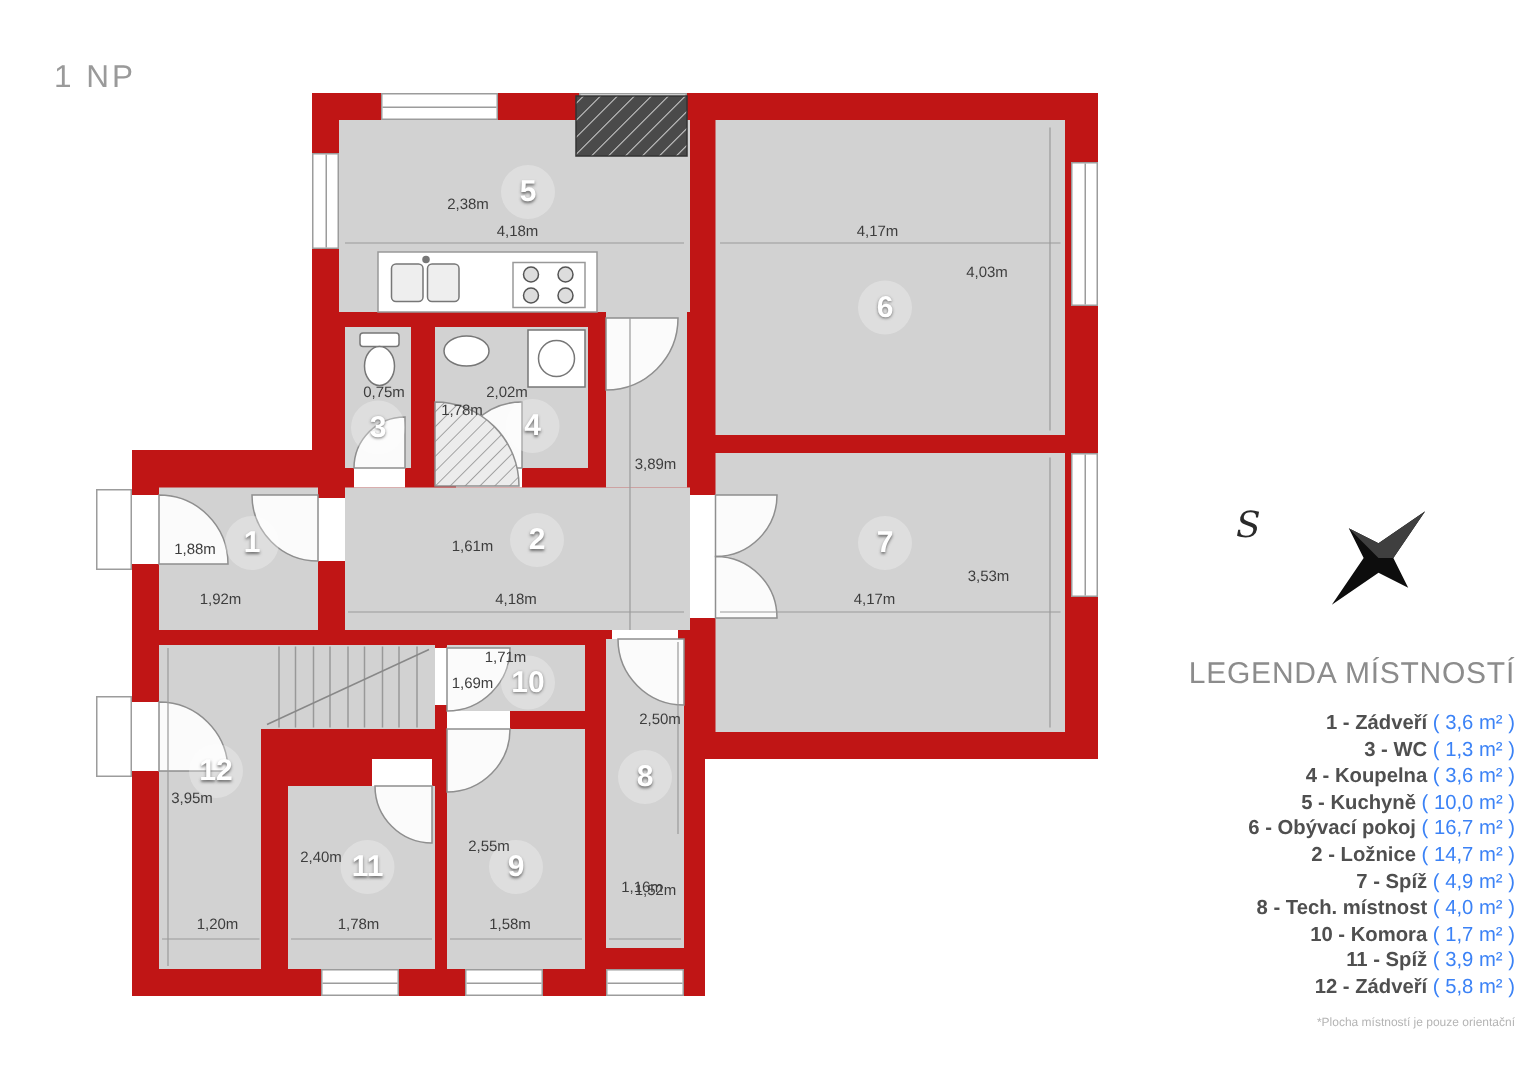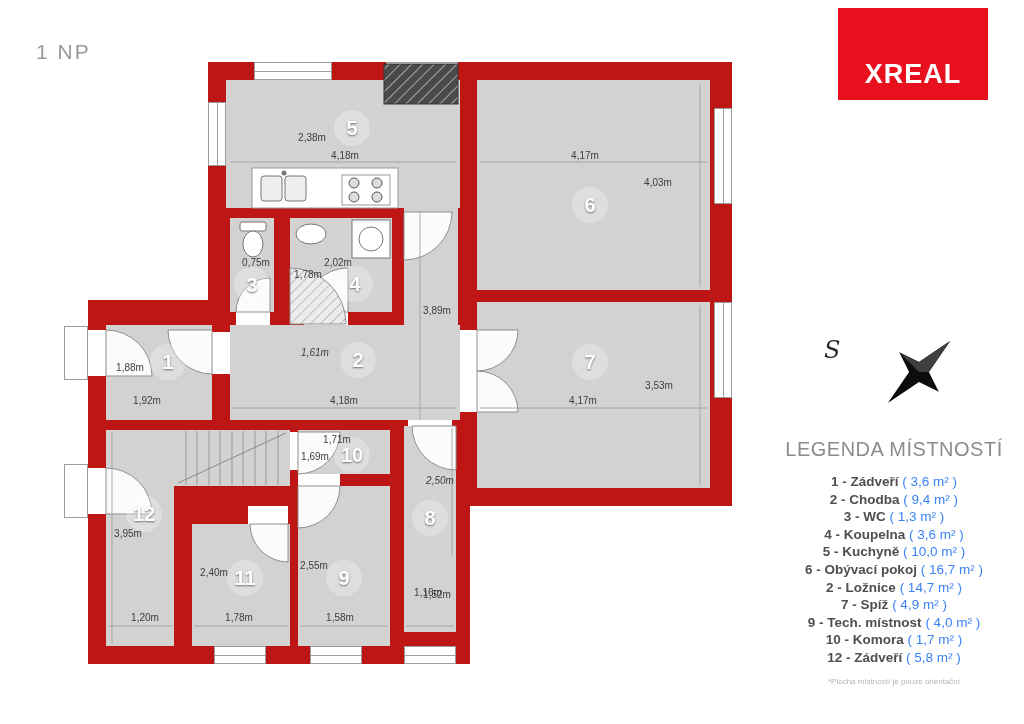--- a/index.html
+++ b/index.html
@@ -20,37 +20,34 @@
   .wline{position:absolute;background:#9c9c9c}
   .wline.h{left:0;right:0;top:50%;height:1px}
   .wline.v{top:0;bottom:0;left:50%;width:1px}
   .fixtures{position:absolute;left:0;top:0;z-index:4;pointer-events:none}
   .room-num{z-index:5;width:36px;height:36px;border-radius:50%;background:rgba(255,255,255,.28);
             color:#fff;font-size:20px;font-weight:bold;display:flex;align-items:center;justify-content:center;
             text-shadow:0 1px 2px rgba(90,90,90,.85)}
   .dim{z-index:5;font-size:10px;color:#3d3d3d;transform:translate(-50%,-50%);white-space:nowrap}
   .compass{position:absolute;left:812px;top:322px;width:190px;height:100px;display:flex;align-items:flex-start}
   .compass-s{font-family:"DejaVu Serif",serif;font-style:italic;font-size:24px;color:#2a2a2a;margin:14px 4px 0 12px}
-  .legend{position:absolute;left:778px;top:438px;width:232px;text-align:center}
+  .legend{position:absolute;left:778px;top:438px;width:232px;text-align:right}
   .legend-title{font-size:20px;color:#8c8c8c;margin-bottom:12px;letter-spacing:.5px}
   .legend-item{font-size:13.5px;line-height:17.6px;color:#4a4a4a}
   .li-label{font-weight:bold;color:#4f4f4f}
   .li-area{color:#3b82f6}
   .footnote{margin-top:10px;font-size:8px;color:#b5b5b5}
 </style>
 </head>
 <body>
 
 <div class="canvas">
 
   <div class="page-title">1 NP</div>
 
-  <div class="logo">
-    <span>XREAL</span>
-  </div>
 
   <div id="plan">
     <svg class="fixtures" width="1024" height="724" viewBox="0 0 1024 724">
       <defs>
         <pattern id="hatch" width="7" height="7" patternUnits="userSpaceOnUse" patternTransform="rotate(45)">
           <rect width="7" height="7" fill="#ececec"></rect>
           <line x1="0" y1="0" x2="0" y2="7" stroke="#9a9a9a" stroke-width="1.2"></line>
         </pattern>
         <pattern id="hatch2" width="8" height="8" patternUnits="userSpaceOnUse" patternTransform="rotate(45)">
           <rect width="8" height="8" fill="#4a4a4a"></rect>
@@ -193,31 +190,31 @@
       <div class="sill" style="left: 64px; top: 464px; width: 24px; height: 54px;"></div>
       <div class="dim" style="left: 312px; top: 137px;">2,38m</div>
       <div class="dim" style="left: 345px; top: 155px;">4,18m</div>
       <div class="dim" style="left: 585px; top: 155px;">4,17m</div>
       <div class="dim" style="left: 658px; top: 182px;">4,03m</div>
       <div class="dim" style="left: 256px; top: 262px;">0,75m</div>
       <div class="dim" style="left: 338px; top: 262px;">2,02m</div>
       <div class="dim" style="left: 308px; top: 274px;">1,78m</div>
       <div class="dim" style="left: 437px; top: 310px;">3,89m</div>
       <div class="dim" style="left: 130px; top: 367px;">1,88m</div>
-      <div class="dim" style="left: 315px; top: 352px; font-style: italic;">1,61m</div>
+      <div class="dim" style="left: 315px; top: 365px;">1,61m</div>
       <div class="dim" style="left: 659px; top: 385px;">3,53m</div>
       <div class="dim" style="left: 147px; top: 400px;">1,92m</div>
       <div class="dim" style="left: 344px; top: 400px;">4,18m</div>
       <div class="dim" style="left: 583px; top: 400px;">4,17m</div>
       <div class="dim" style="left: 337px; top: 439px;">1,71m</div>
       <div class="dim" style="left: 315px; top: 456px;">1,69m</div>
-      <div class="dim" style="left: 440px; top: 480px; font-style: italic;">2,50m</div>
+      <div class="dim" style="left: 440px; top: 480px;">2,50m</div>
       <div class="dim" style="left: 128px; top: 533px;">3,95m</div>
       <div class="dim" style="left: 214px; top: 572px;">2,40m</div>
-      <div class="dim" style="left: 314px; top: 565px; text-align: center;">2,55m</div>
+      <div class="dim" style="left: 326px; top: 565px; text-align: center;">2,55m</div>
       <div class="dim" style="left: 437px; top: 594px;">1,52m</div>
       <div class="dim" style="left: 145px; top: 617px;">1,20m</div>
       <div class="dim" style="left: 239px; top: 617px;">1,78m</div>
       <div class="dim" style="left: 340px; top: 617px;">1,58m</div>
       <div class="dim" style="left: 428px; top: 592px;">1,16m</div>
     </div>
 
   <div class="compass">
     <span class="compass-s">S</span>
     <svg width="130" height="100" viewBox="0 0 130 100">
@@ -225,27 +222,27 @@
         <path d="M0,-28 L7,-7 L44,0 L7,7 L0,28 L-7,7 L-44,0 L-7,-7 Z" fill="#0d0d0d"></path>
         <path d="M0,-28 L7,-7 L44,0 L7,7 L0,0 Z" fill="#3f3f3f"></path>
       </g>
     </svg>
   </div>
 
   <div class="legend">
     <div class="legend-title">LEGENDA MÍSTNOSTÍ</div>
     <div id="legend-items">
         <div class="legend-item"><span class="li-label">1 - Zádveří</span><span class="li-area"> ( 3,6 m² )</span></div>
-        <div class="legend-item"><span class="li-label">2 - Chodba</span><span class="li-area"> ( 9,4 m² )</span></div>
         <div class="legend-item"><span class="li-label">3 - WC</span><span class="li-area"> ( 1,3 m² )</span></div>
         <div class="legend-item"><span class="li-label">4 - Koupelna</span><span class="li-area"> ( 3,6 m² )</span></div>
         <div class="legend-item"><span class="li-label">5 - Kuchyně</span><span class="li-area"> ( 10,0 m² )</span></div>
         <div class="legend-item"><span class="li-label">6 - Obývací pokoj</span><span class="li-area"> ( 16,7 m² )</span></div>
         <div class="legend-item"><span class="li-label">2 - Ložnice</span><span class="li-area"> ( 14,7 m² )</span></div>
         <div class="legend-item"><span class="li-label">7 - Spíž</span><span class="li-area"> ( 4,9 m² )</span></div>
-        <div class="legend-item"><span class="li-label">9 - Tech. místnost</span><span class="li-area"> ( 4,0 m² )</span></div>
+        <div class="legend-item"><span class="li-label">8 - Tech. místnost</span><span class="li-area"> ( 4,0 m² )</span></div>
         <div class="legend-item"><span class="li-label">10 - Komora</span><span class="li-area"> ( 1,7 m² )</span></div>
+        <div class="legend-item"><span class="li-label">11 - Spíž</span><span class="li-area"> ( 3,9 m² )</span></div>
         <div class="legend-item"><span class="li-label">12 - Zádveří</span><span class="li-area"> ( 5,8 m² )</span></div>
       </div>
     <div class="footnote">*Plocha místností je pouze orientační</div>
   </div>
 
 </div>
 
 </body></html>

